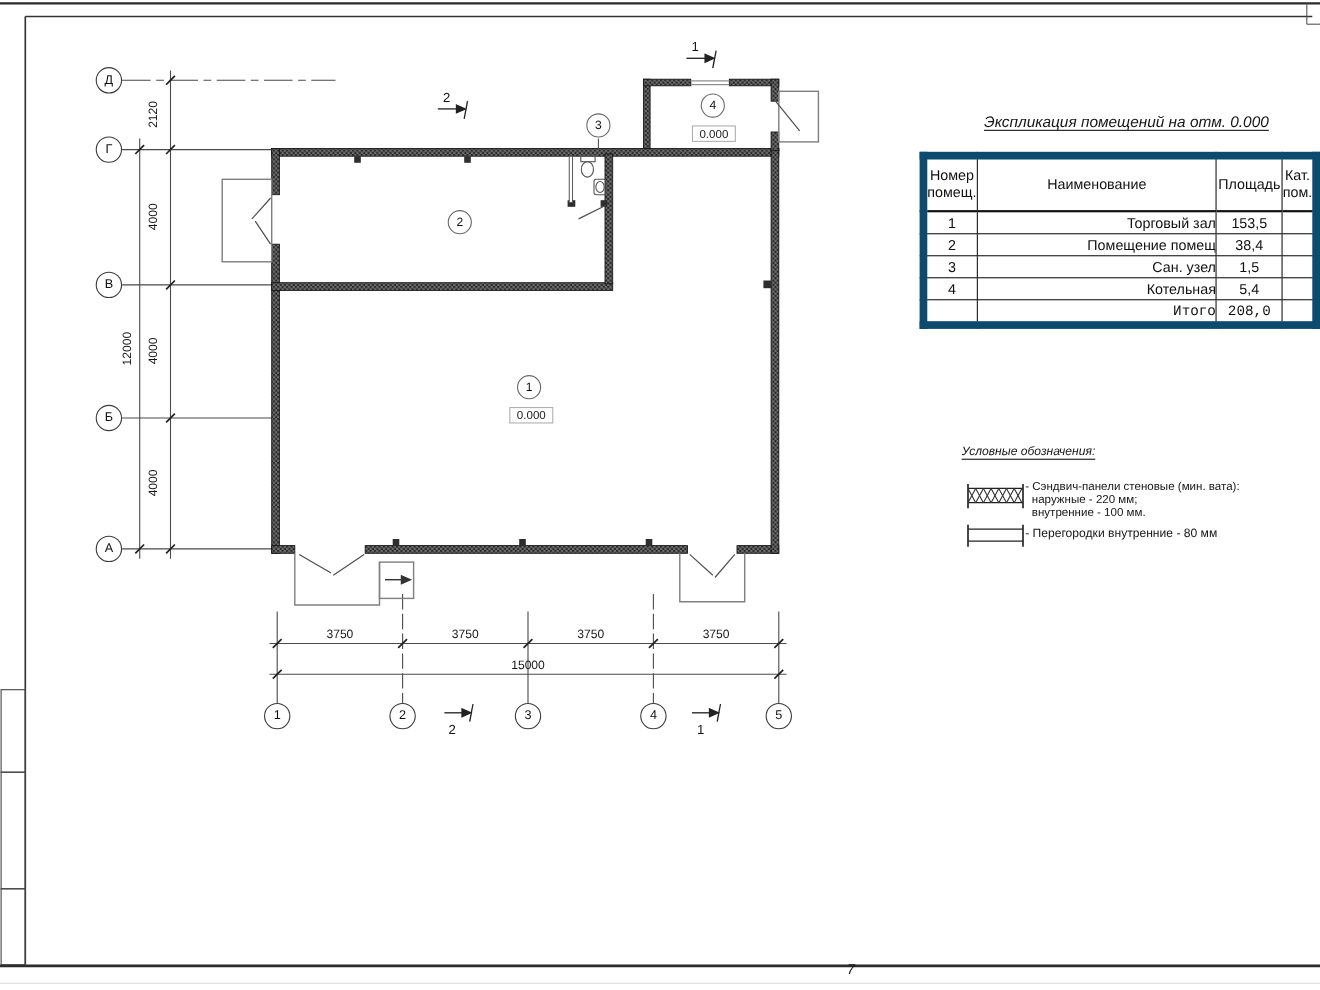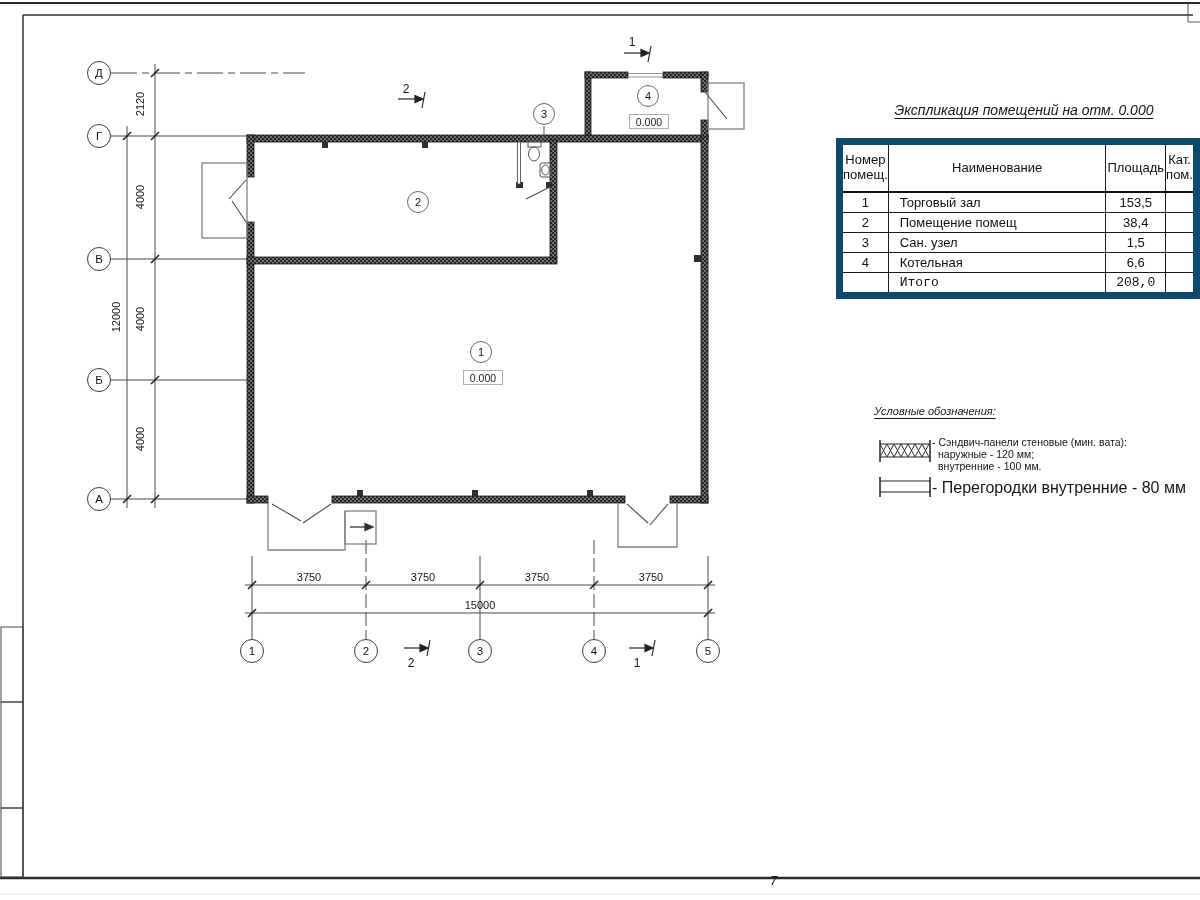--- a/index.html
+++ b/index.html
@@ -18,21 +18,21 @@
   .c22{width:22px;height:22px;border-color:#6a6a6a;font-size:11px;}
   .elev{position:absolute;box-sizing:border-box;border:1px solid #b0b0b0;background:#fff;
         display:flex;align-items:center;justify-content:center;font-size:10.5px;color:#222;}
   .expl{position:absolute;left:836px;top:138px;border-collapse:collapse;background:#fff;
         border:7px solid #0c4a6e;table-layout:fixed;}
   .expl th,.expl td{border:1.4px solid #1a1a1a;font-weight:normal;font-size:13px;color:#111;
         padding:0;text-align:center;overflow:hidden;}
   .expl th{height:46px;line-height:1.15;}
   .expl thead th{border-bottom:2px solid #111;}
   .expl td{height:19px;}
-  .expl td.name{text-align:left;padding-left:11px;}
+  .expl td.name{text-align:right;padding-left:11px;}
   .legend-sym{position:absolute;}
 </style>
 </head>
 <body>
 
 <div class="sheet">
 
   <svg class="plan-svg" width="1200" height="900" viewBox="0 0 1200 900">
     <defs>
       <pattern id="wallp" width="4" height="4" patternUnits="userSpaceOnUse">
@@ -210,21 +210,21 @@
       </tr>
       <tr>
         <td>3</td>
         <td class="name">Сан. узел</td>
         <td>1,5</td>
         <td></td>
       </tr>
       <tr>
         <td>4</td>
         <td class="name">Котельная</td>
-        <td>6,6</td>
+        <td>5,4</td>
         <td></td>
       </tr>
       <tr style="height:22px;font-family:Liberation Mono, monospace;">
         <td></td>
         <td class="name">Итого</td>
         <td>208,0</td>
         <td></td>
       </tr>
     </tbody>
   </table>
@@ -234,29 +234,29 @@
     <line x1="8" y1="2" x2="8" y2="24" stroke="#222" stroke-width="1.5"></line>
     <line x1="58" y1="2" x2="58" y2="24" stroke="#222" stroke-width="1.5"></line>
     <line x1="8" y1="6" x2="58" y2="6" stroke="#222" stroke-width="1.2"></line>
     <line x1="8" y1="19" x2="58" y2="19" stroke="#222" stroke-width="1.2"></line>
     <g stroke="#333" stroke-width="1">
       <path d="M8,19 L15,6 M15,19 L22,6 M22,19 L29,6 M29,19 L36,6 M36,19 L43,6 M43,19 L50,6 M50,19 L57,6"></path>
       <path d="M8,6 L15,19 M15,6 L22,19 M22,6 L29,19 M29,6 L36,19 M36,6 L43,19 M43,6 L50,19 M50,6 L57,19"></path>
     </g>
   </svg>
   <div class="lbl" style="left:932px;top:436px;font-size:10.5px;">- Сэндвич-панели стеновые (мин. вата):</div>
-  <div class="lbl" style="left:938px;top:448px;font-size:10.5px;">наружные - 120 мм;</div>
+  <div class="lbl" style="left:938px;top:448px;font-size:10.5px;">наружные - 220 мм;</div>
   <div class="lbl" style="left:938px;top:460px;font-size:10.5px;">внутренние - 100 мм.</div>
   <svg class="legend-sym" style="left:872px;top:475px;" width="64" height="24">
     <line x1="8" y1="2" x2="8" y2="22" stroke="#222" stroke-width="1.5"></line>
     <line x1="58" y1="2" x2="58" y2="22" stroke="#222" stroke-width="1.5"></line>
     <line x1="8" y1="6" x2="58" y2="6" stroke="#222" stroke-width="1.2"></line>
     <line x1="8" y1="17" x2="58" y2="17" stroke="#222" stroke-width="1.2"></line>
   </svg>
-  <div class="lbl" style="left:932px;top:479px;font-size:16px;">- Перегородки внутренние - 80 мм</div>
+  <div class="lbl" style="left:932px;top:479px;font-size:11px;">- Перегородки внутренние - 80 мм</div>
 
   <div class="circ c24" style="left:87px;top:61px;">Д</div>
   <div class="circ c24" style="left:87px;top:124px;">Г</div>
   <div class="circ c24" style="left:87px;top:247px;">В</div>
   <div class="circ c24" style="left:87px;top:368px;">Б</div>
   <div class="circ c24" style="left:87px;top:487px;">А</div>
 
   <div class="circ c24" style="left:240px;top:639px;">1</div>
   <div class="circ c24" style="left:354px;top:639px;">2</div>
   <div class="circ c24" style="left:468px;top:639px;">3</div>

